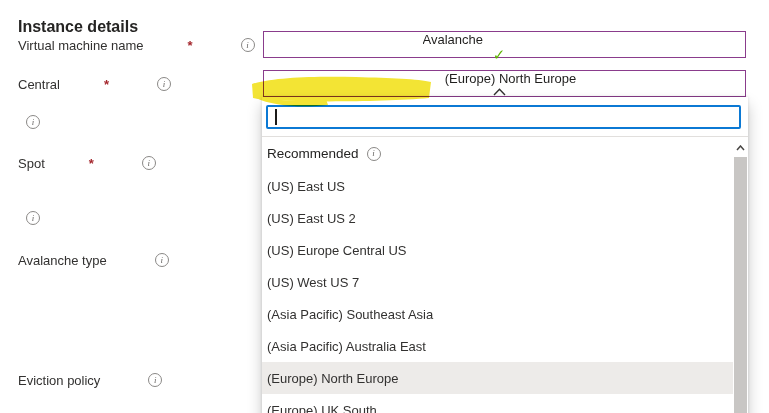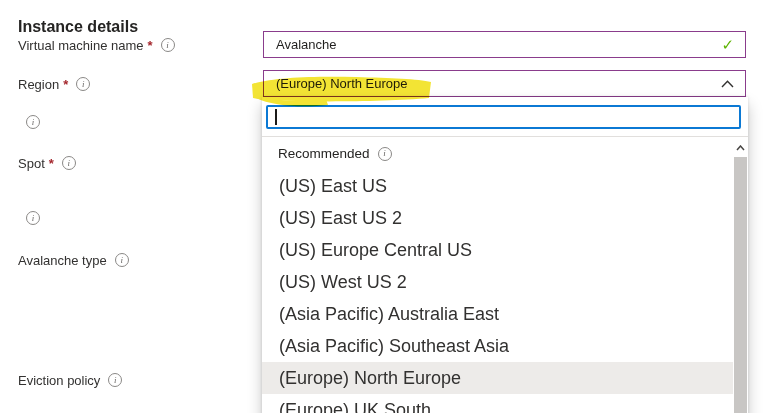--- a/index.html
+++ b/index.html
@@ -14,37 +14,37 @@
   }
 
   
   .section-title {
     position:absolute; left:18px; top:18px;
     font-size:16px; font-weight:700; color:#252423;
   }
   .label-row {
     position:absolute; left:18px; height:16px;
     display:flex; align-items:center; white-space:nowrap;
-    color:#323130; font-size:13px;
+    color:#323130; font-size:13px;gap:40px;
   }
   .label-row .req { color:#a4262c; margin-left:4px; font-weight:700; }
   .info {
     display:inline-flex; align-items:center; justify-content:center;
     width:14px; height:14px; margin-left:8px;
     border:1px solid #8a8886; border-radius:50%;
     color:#6b6967; font-size:9px; line-height:1;
     font-family:"Liberation Serif", serif; font-style:italic;
     flex:0 0 auto; cursor:default;
   }
 
   
   .txt-field {
     position:absolute; left:263px; width:483px; height:27px;
     border:1px solid #8a3c8c; background:#fff;
-    display:flex; align-items:center;
+    display:flex; align-items:center;flex-direction:column;
   }
   .txt-field input {
     border:none; outline:none; background:transparent;
     font-family:inherit; font-size:13px; color:#201f1e;
     flex:1 1 auto; padding:0 0 0 12px; height:100%;
   }
   .field-value { padding-left:12px; color:#201f1e; flex:1 1 auto; }
   .check-icon {
     color:#5db300; font-size:15px; padding-right:11px; line-height:1;
   }
@@ -61,28 +61,28 @@
     position:absolute; left:4px; top:8px; width:475px; height:24px;
     border:2px solid #0b79d4; border-radius:2px;
     font-family:inherit; font-size:13px; color:#201f1e;
     padding:0 6px; outline:none;
   }
   .caret {
     position:absolute; left:13px; top:12px; width:1.5px; height:16px;
     background:#1b1a19; pointer-events:none;
   }
   .group-header {
-    height:33px; padding-left:16px;
+    height:33px; padding-left:5px;
     display:flex; align-items:center;
     font-size:13.5px; color:#252423; font-weight:400;
   }
   .opt {
-    height:32px; width:471px; padding-left:17px;
+    height:32px; width:471px; padding-left:5px;
     display:flex; align-items:center;
-    font-size:18px; color:#323130; cursor:pointer;
+    font-size:13px; color:#323130; cursor:pointer;
   }
   .opt.selected { background:#edebe9; }
 
   
   .scrollbar {
     position:absolute; left:471px; top:43px; width:15px; bottom:0;
     background:#ffffff;
   }
   .scroll-up {
     height:16px; display:flex; align-items:center; justify-content:center;
@@ -103,21 +103,21 @@
 <body>
 
 <div class="section-title">Instance details</div>
 
 <div class="label-row" style="top:37px">
   <span>Virtual machine name</span>
     <span class="req">*</span>
   <span class="info">i</span>
 </div>
 <div class="label-row" style="top:76px">
-  <span>Region</span>
+  <span>Central</span>
     <span class="req">*</span>
   <span class="info">i</span>
 </div>
 <div class="label-row" style="top:114px">
   <span class="info">i</span>
 </div>
 <div class="label-row" style="top:155px">
   <span>Spot</span>
     <span class="req">*</span>
   <span class="info">i</span>
@@ -154,23 +154,23 @@
     <div class="caret"></div>
   </div>
   <div>
     <div class="group-header">
       <span>Recommended</span>
       <span class="info">i</span>
     </div>
     <div class="opt">(US) East US</div>
     <div class="opt">(US) East US 2</div>
     <div class="opt">(US) Europe Central US</div>
-    <div class="opt">(US) West US 2</div>
+    <div class="opt">(US) West US 7</div>
+    <div class="opt">(Asia Pacific) Southeast Asia</div>
     <div class="opt">(Asia Pacific) Australia East</div>
-    <div class="opt">(Asia Pacific) Southeast Asia</div>
     <div class="opt selected">(Europe) North Europe</div>
     <div class="opt">(Europe) UK South</div>
   </div>
   <div class="scrollbar">
     <div class="scroll-up">
       <svg width="9" height="6" viewBox="0 0 9 6">
           <polyline points="1,5 4.5,1 8,5" fill="none" stroke="#484644" stroke-width="1.5"></polyline>
         </svg>
     </div>
     <div class="scroll-thumb"></div>

